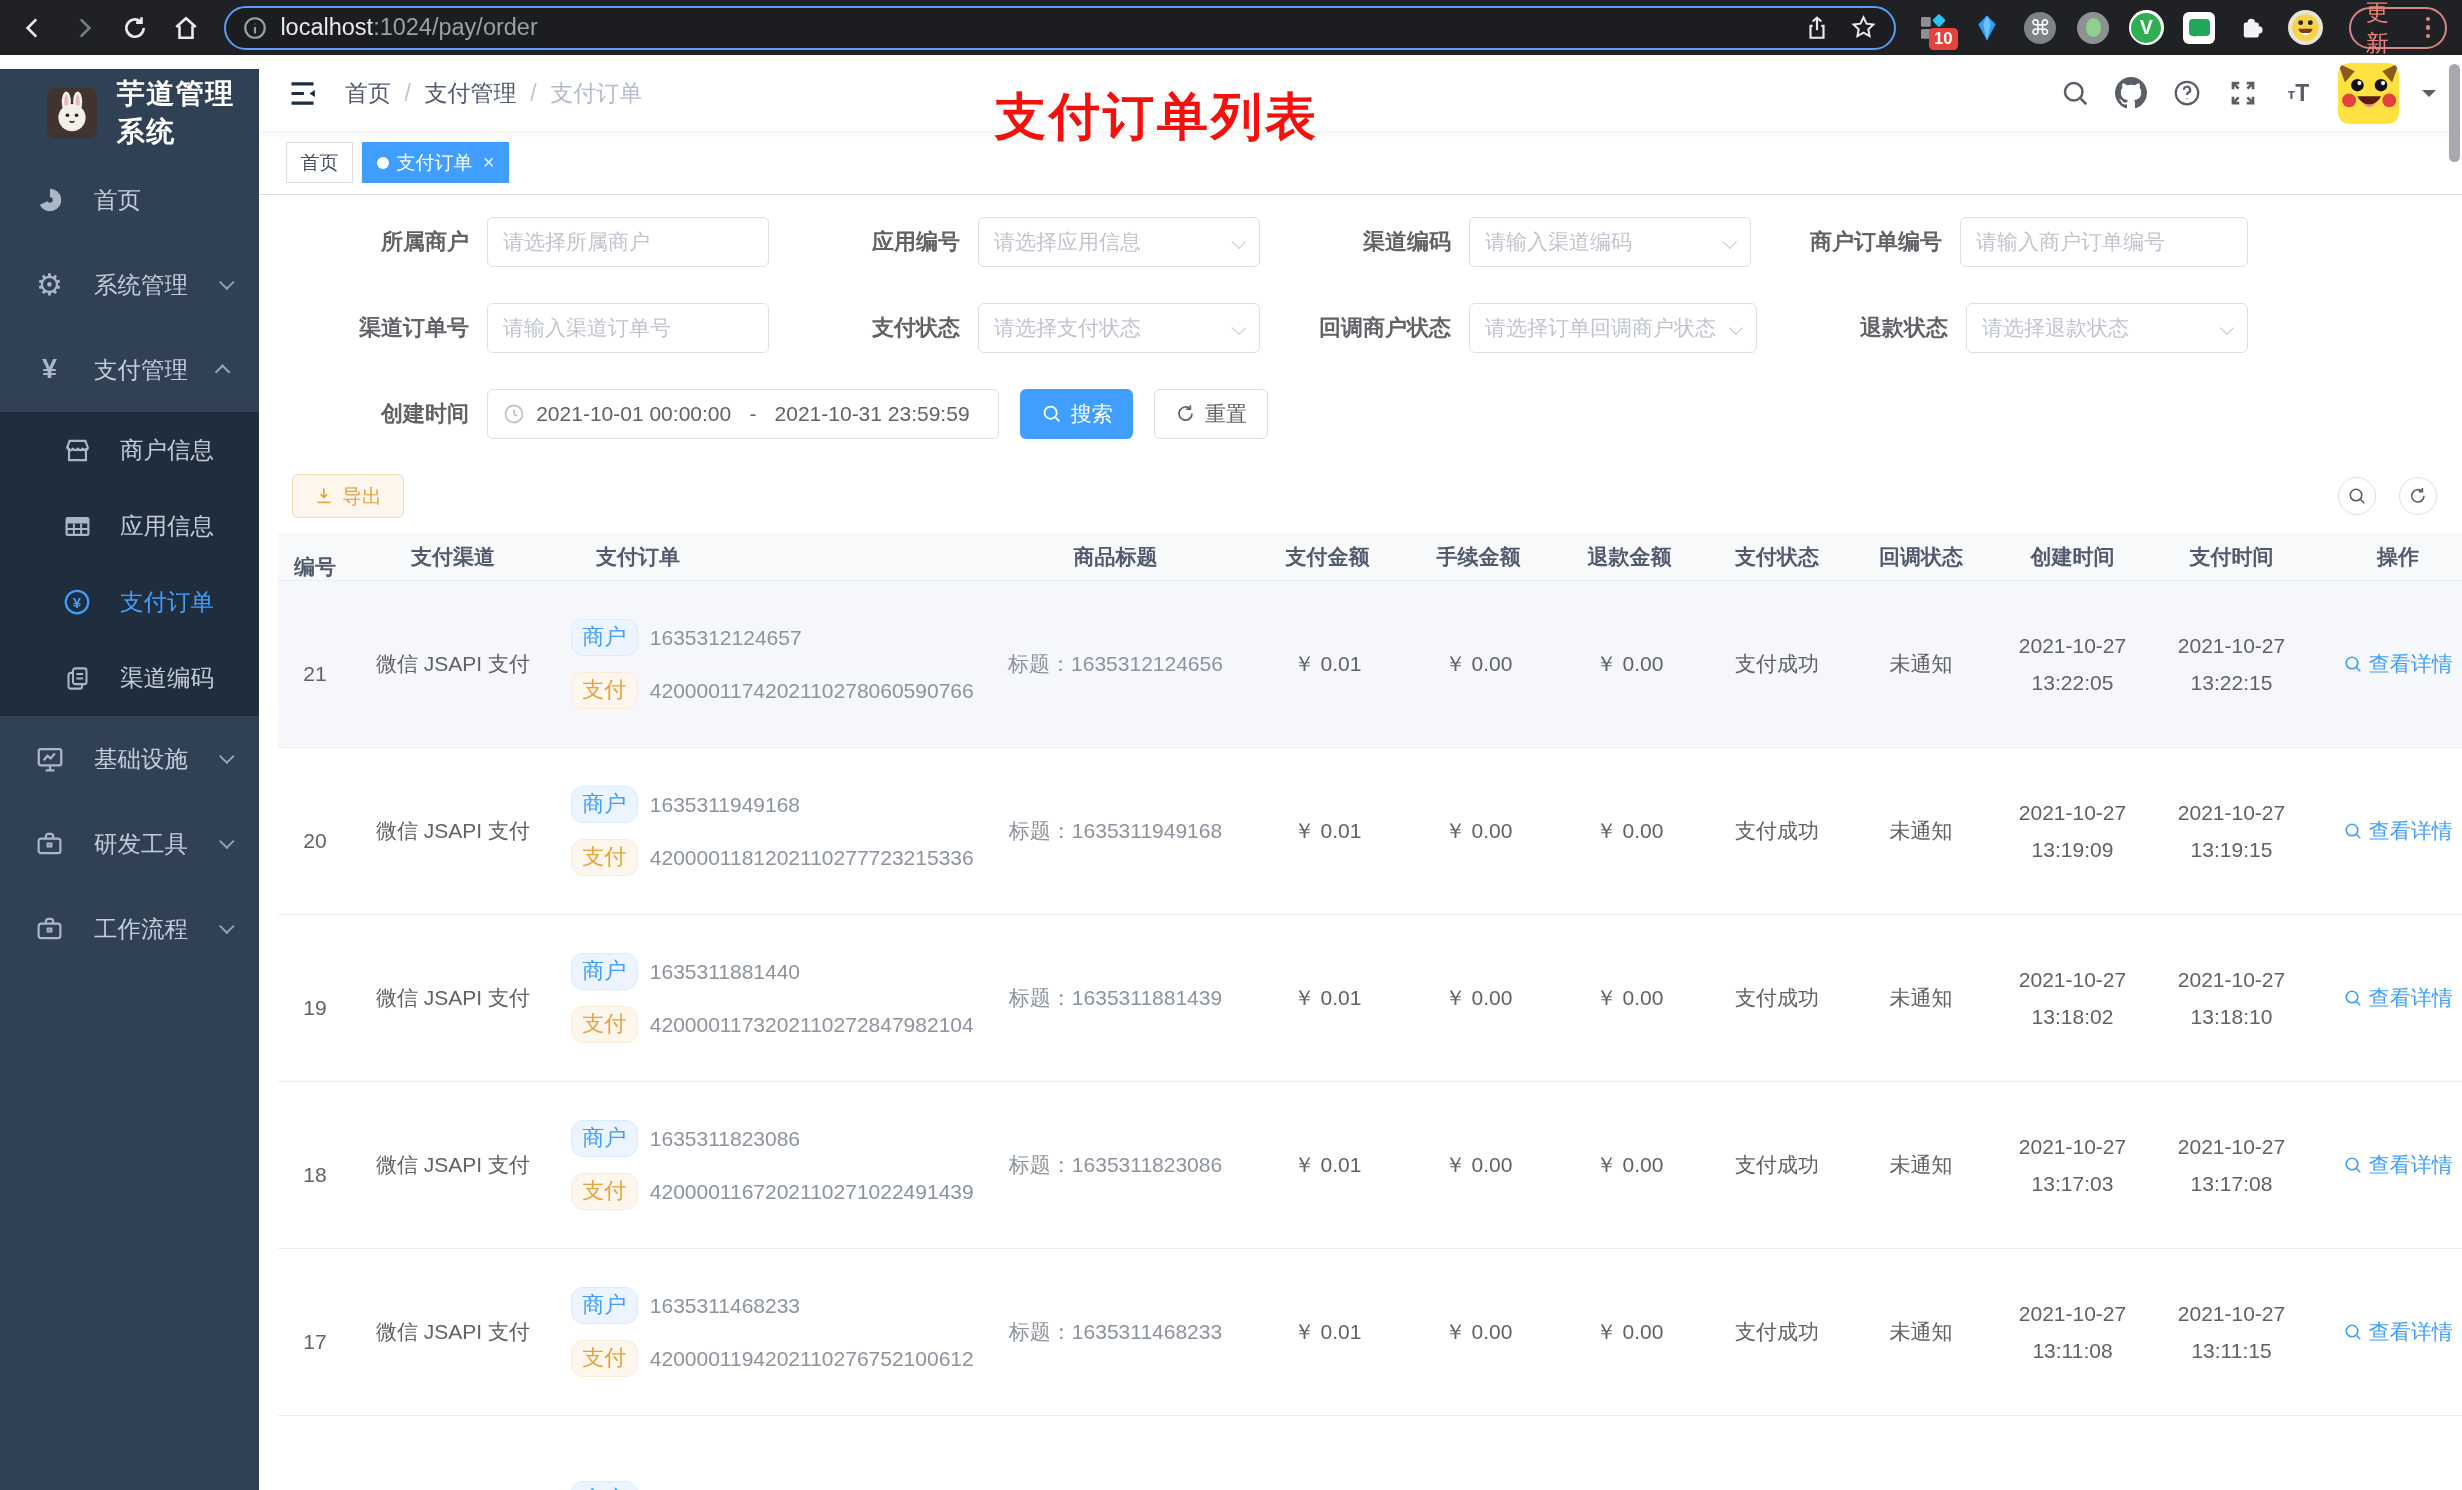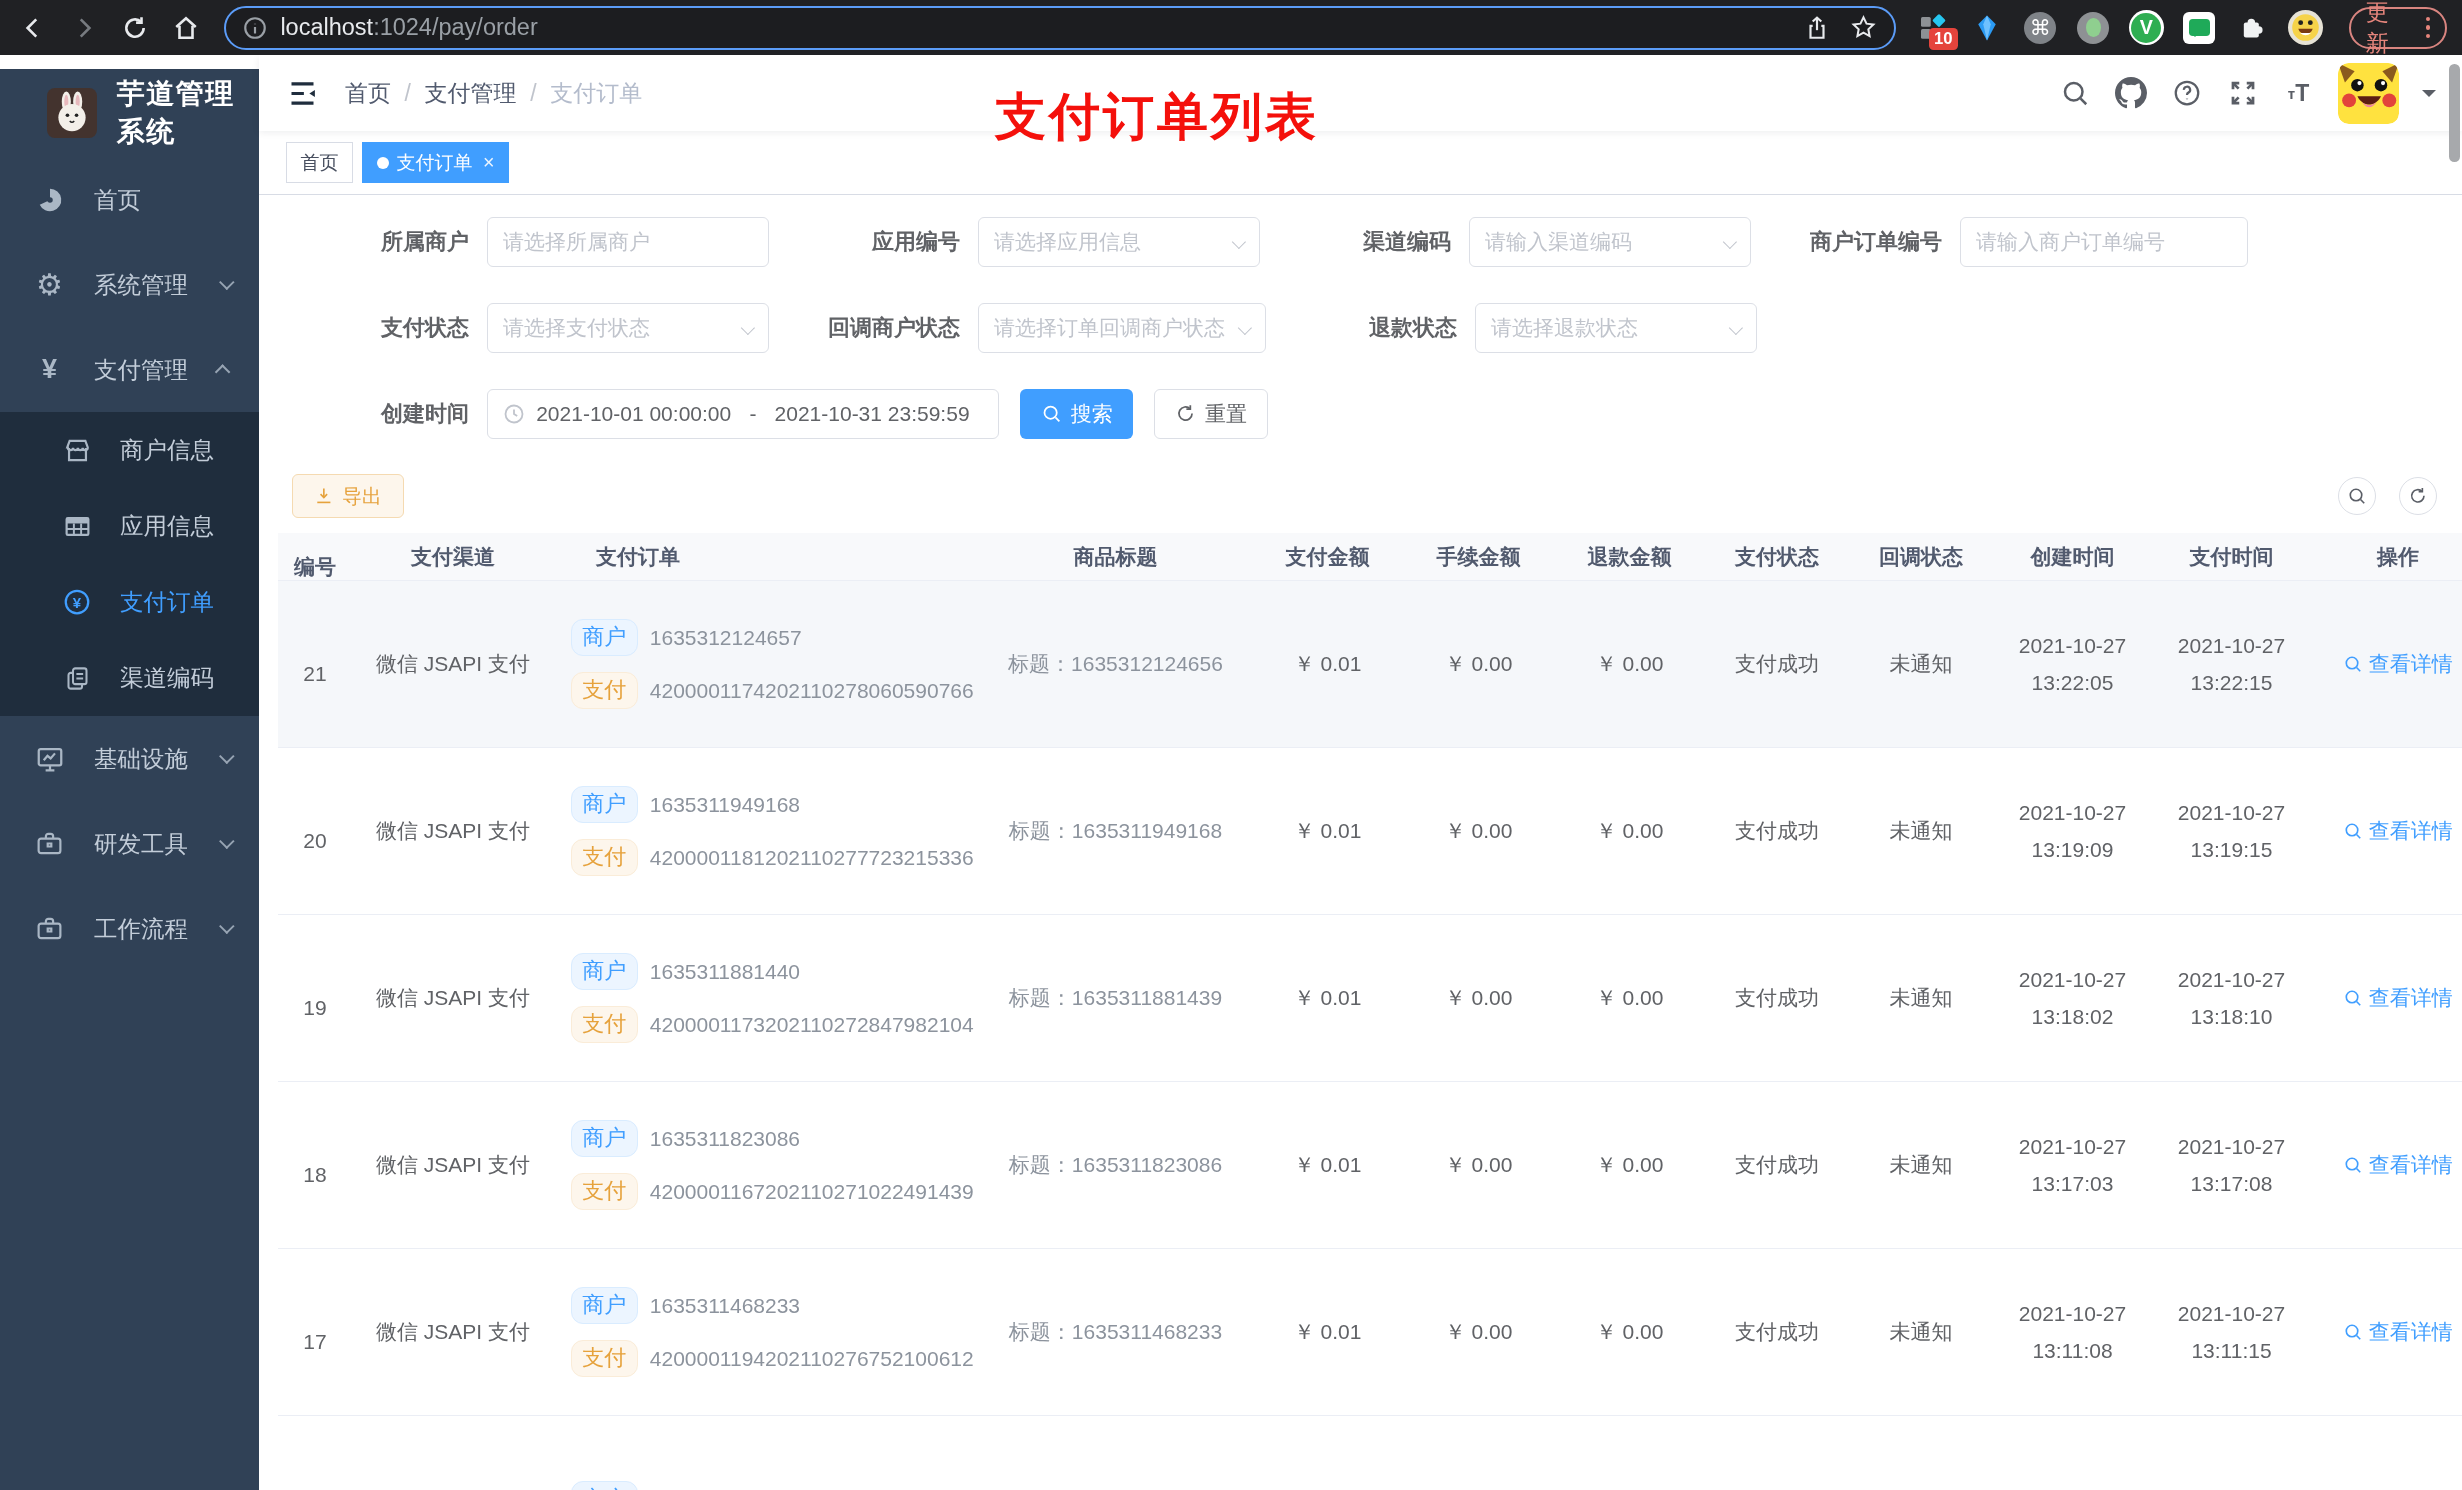--- a/index.html
+++ b/index.html
@@ -449,20 +449,26 @@
         </div>
         <div class="fitem">
           <span class="flabel">商户订单编号</span>
           <span class="fbox" style="width:288px;">
               <input placeholder="请输入商户订单编号" style="">
             </span>
         </div>
       </div>
 
       <div class="frow">
+        <div class="fitem">
+          <span class="flabel">渠道订单号</span>
+          <span class="fbox">
+              <input placeholder="请输入渠道订单号" style="">
+            </span>
+        </div>
         <div class="fitem">
           <span class="flabel">支付状态</span>
           <span class="fbox">
               <span class="ph">请选择支付状态</span>
               <span class="fchev"></span>
             </span>
         </div>
         <div class="fitem">
           <span class="flabel">回调商户状态</span>
           <span class="fbox" style="width:288px;">

